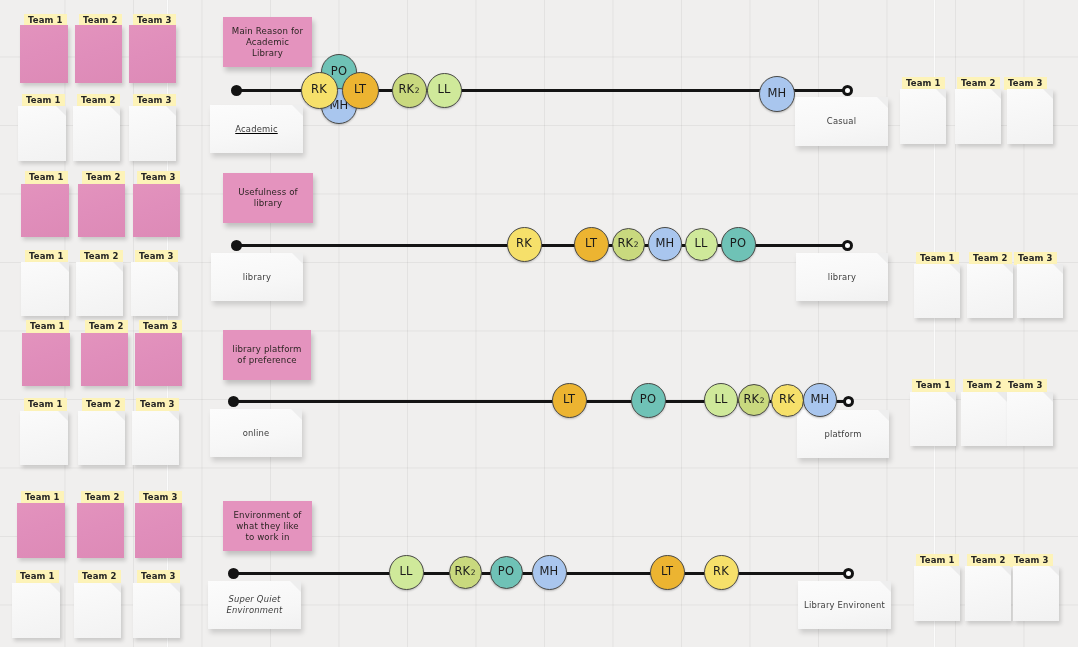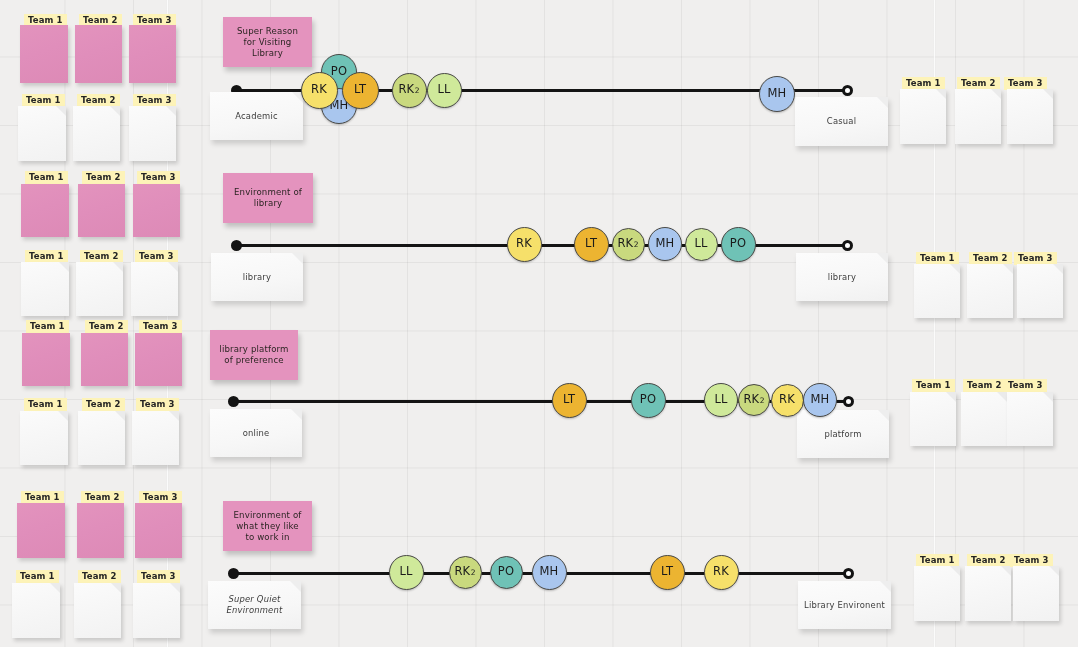--- a/index.html
+++ b/index.html
@@ -243,26 +243,26 @@
       <div class="team-label" style="left: 916px; top: 554px;">Team 1</div>
       <div class="sticky white" style="left: 914px; top: 566px; width: 46px; height: 55px;"></div>
       <div class="team-label" style="left: 967px; top: 554px;">Team 2</div>
       <div class="sticky white" style="left: 965px; top: 566px; width: 46px; height: 55px;"></div>
       <div class="team-label" style="left: 1010px; top: 554px;">Team 3</div>
       <div class="sticky white" style="left: 1013px; top: 566px; width: 46px; height: 55px;"></div>
     </div>
 
   <div id="scales-layer">
       <div class="prompt-note" style="left: 223px; top: 17px; width: 89px; height: 50px; background: rgb(228, 147, 190);">
-        <span>Super Reason for Visiting Library</span>
+        <span>Main Reason for Academic Library</span>
       </div>
       <div class="axis-line" style="left: 236px; top: 89px; width: 611px; background: rgb(20, 20, 20);"></div>
       <div class="axis-dot-filled" style="left: 231px; top: 84.5px;"></div>
       <div class="axis-dot-hollow" style="left: 842px; top: 84.5px;"></div>
-      <div class="end-note" style="left: 210px; top: 92px; width: 93px; height: 48px;">
+      <div class="end-note" style="left: 210px; top: 105px; width: 93px; height: 48px; text-decoration: underline;">
         <span>Academic</span>
       </div>
       <div class="end-note" style="left: 795px; top: 97px; width: 93px; height: 49px;">
         <span>Casual</span>
       </div>
       <div class="token" style="left: 321px; top: 54px; width: 36px; height: 36px; background: rgb(111, 194, 182); z-index: 10;">
         <span class="lbl">PO</span>
       </div>
       <div class="token" style="left: 321px; top: 88px; width: 36px; height: 36px; background: rgb(169, 198, 238); z-index: 11;">
         <span class="lbl">MH</span>
@@ -277,21 +277,21 @@
         <span class="lbl">RK</span>
         <span class="sup">2</span>
       </div>
       <div class="token" style="left: 426.5px; top: 72.5px; width: 35px; height: 35px; background: rgb(207, 233, 154); z-index: 15;">
         <span class="lbl">LL</span>
       </div>
       <div class="token" style="left: 759px; top: 76px; width: 36px; height: 36px; background: rgb(169, 198, 238); z-index: 16;">
         <span class="lbl">MH</span>
       </div>
       <div class="prompt-note" style="left: 223px; top: 173px; width: 90px; height: 50px; background: rgb(228, 147, 190);">
-        <span>Environment of library</span>
+        <span>Usefulness of library</span>
       </div>
       <div class="axis-line" style="left: 236px; top: 244px; width: 611px; background: rgb(20, 20, 20);"></div>
       <div class="axis-dot-filled" style="left: 231px; top: 239.5px;"></div>
       <div class="axis-dot-hollow" style="left: 842px; top: 239.5px;"></div>
       <div class="end-note" style="left: 211px; top: 253px; width: 92px; height: 48px;">
         <span>library</span>
       </div>
       <div class="end-note" style="left: 796px; top: 253px; width: 92px; height: 48px;">
         <span>library</span>
       </div>
@@ -307,21 +307,21 @@
       </div>
       <div class="token" style="left: 648px; top: 227px; width: 34px; height: 34px; background: rgb(169, 198, 238); z-index: 13;">
         <span class="lbl">MH</span>
       </div>
       <div class="token" style="left: 684.5px; top: 227.5px; width: 33px; height: 33px; background: rgb(207, 233, 154); z-index: 14;">
         <span class="lbl">LL</span>
       </div>
       <div class="token" style="left: 720.5px; top: 226.5px; width: 35px; height: 35px; background: rgb(111, 194, 182); z-index: 15;">
         <span class="lbl">PO</span>
       </div>
-      <div class="prompt-note" style="left: 210px; top: 330px; width: 88px; height: 50px; background: rgb(228, 147, 190);">
+      <div class="prompt-note" style="left: 223px; top: 330px; width: 88px; height: 50px; background: rgb(228, 147, 190);">
         <span>library platform of preference</span>
       </div>
       <div class="axis-line" style="left: 233px; top: 400px; width: 615px; background: rgb(20, 20, 20);"></div>
       <div class="axis-dot-filled" style="left: 228px; top: 395.5px;"></div>
       <div class="axis-dot-hollow" style="left: 843px; top: 395.5px;"></div>
       <div class="end-note" style="left: 210px; top: 409px; width: 92px; height: 48px;">
         <span>online</span>
       </div>
       <div class="end-note" style="left: 797px; top: 410px; width: 92px; height: 48px;">
         <span>platform</span>

